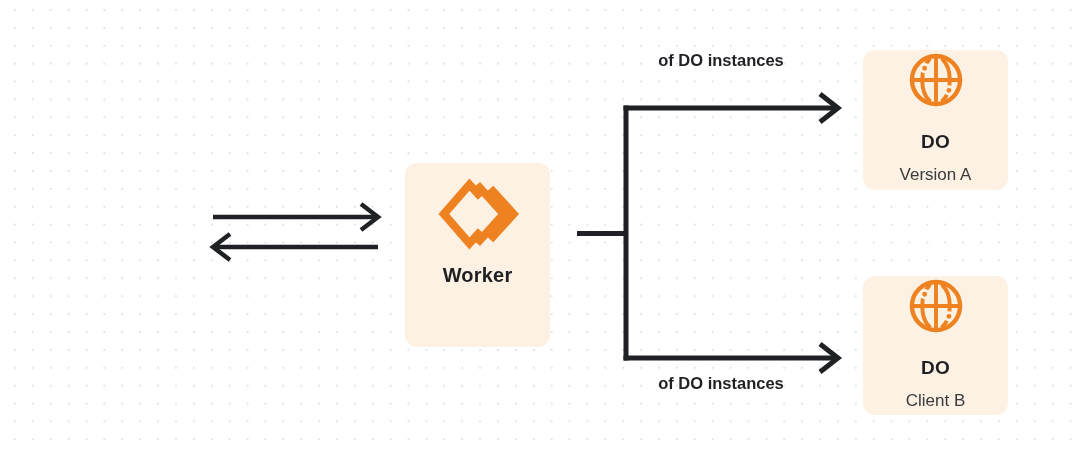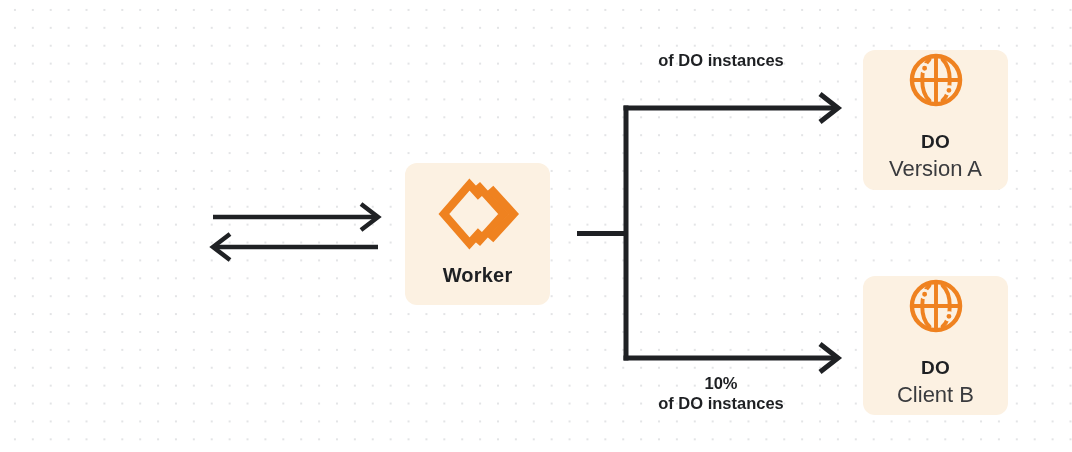--- a/index.html
+++ b/index.html
@@ -48,21 +48,21 @@
     flex-direction: column;
     align-items: center;
     justify-content: center;
   }
   .node-client {
     left: 41px; top: 163px; width: 145px; height: 141px;
     background: var(--node-gray);
     border-radius: 4px;
   }
   .node-worker {
-    left: 405px; top: 163px; width: 145px; height: 142px;
+    left: 405px; top: 163px; width: 145px; height: 184px;
     background: var(--node-cream);
     border-radius: 12px;
     justify-content: flex-start;
     padding-top: 14px;
   }
   .node-do {
     left: 863px; width: 145px; height: 140px;
     background: var(--node-cream);
     border-radius: 12px;
     justify-content: flex-start;
@@ -81,22 +81,22 @@
 
   .do-title {
     margin-top: 20px;
     font-size: 19px;
     font-weight: 700;
     color: var(--text-primary);
     letter-spacing: 0.3px;
     line-height: 1.1;
   }
   .do-subtitle {
-    margin-top: 3px;
-    font-size: 22px;
+    margin-top: 12px;
+    font-size: 17px;
     font-weight: 400;
     color: var(--text-secondary);
     line-height: 1.2;
   }
 
   .flow-label {
     position: absolute;
     width: 222px;
     left: 610px;
     text-align: center;
@@ -202,17 +202,16 @@
     </span>
     <div class="do-title">DO</div>
     <div class="do-subtitle">Client B</div>
   </div>
 
   <div class="flow-label flow-label-top">
     <div>of DO instances</div>
   </div>
 
   <div class="flow-label flow-label-bottom">
-    <div>10%</div>
     <div>of DO instances</div>
   </div>
 
 </div>
 
 </body></html>

